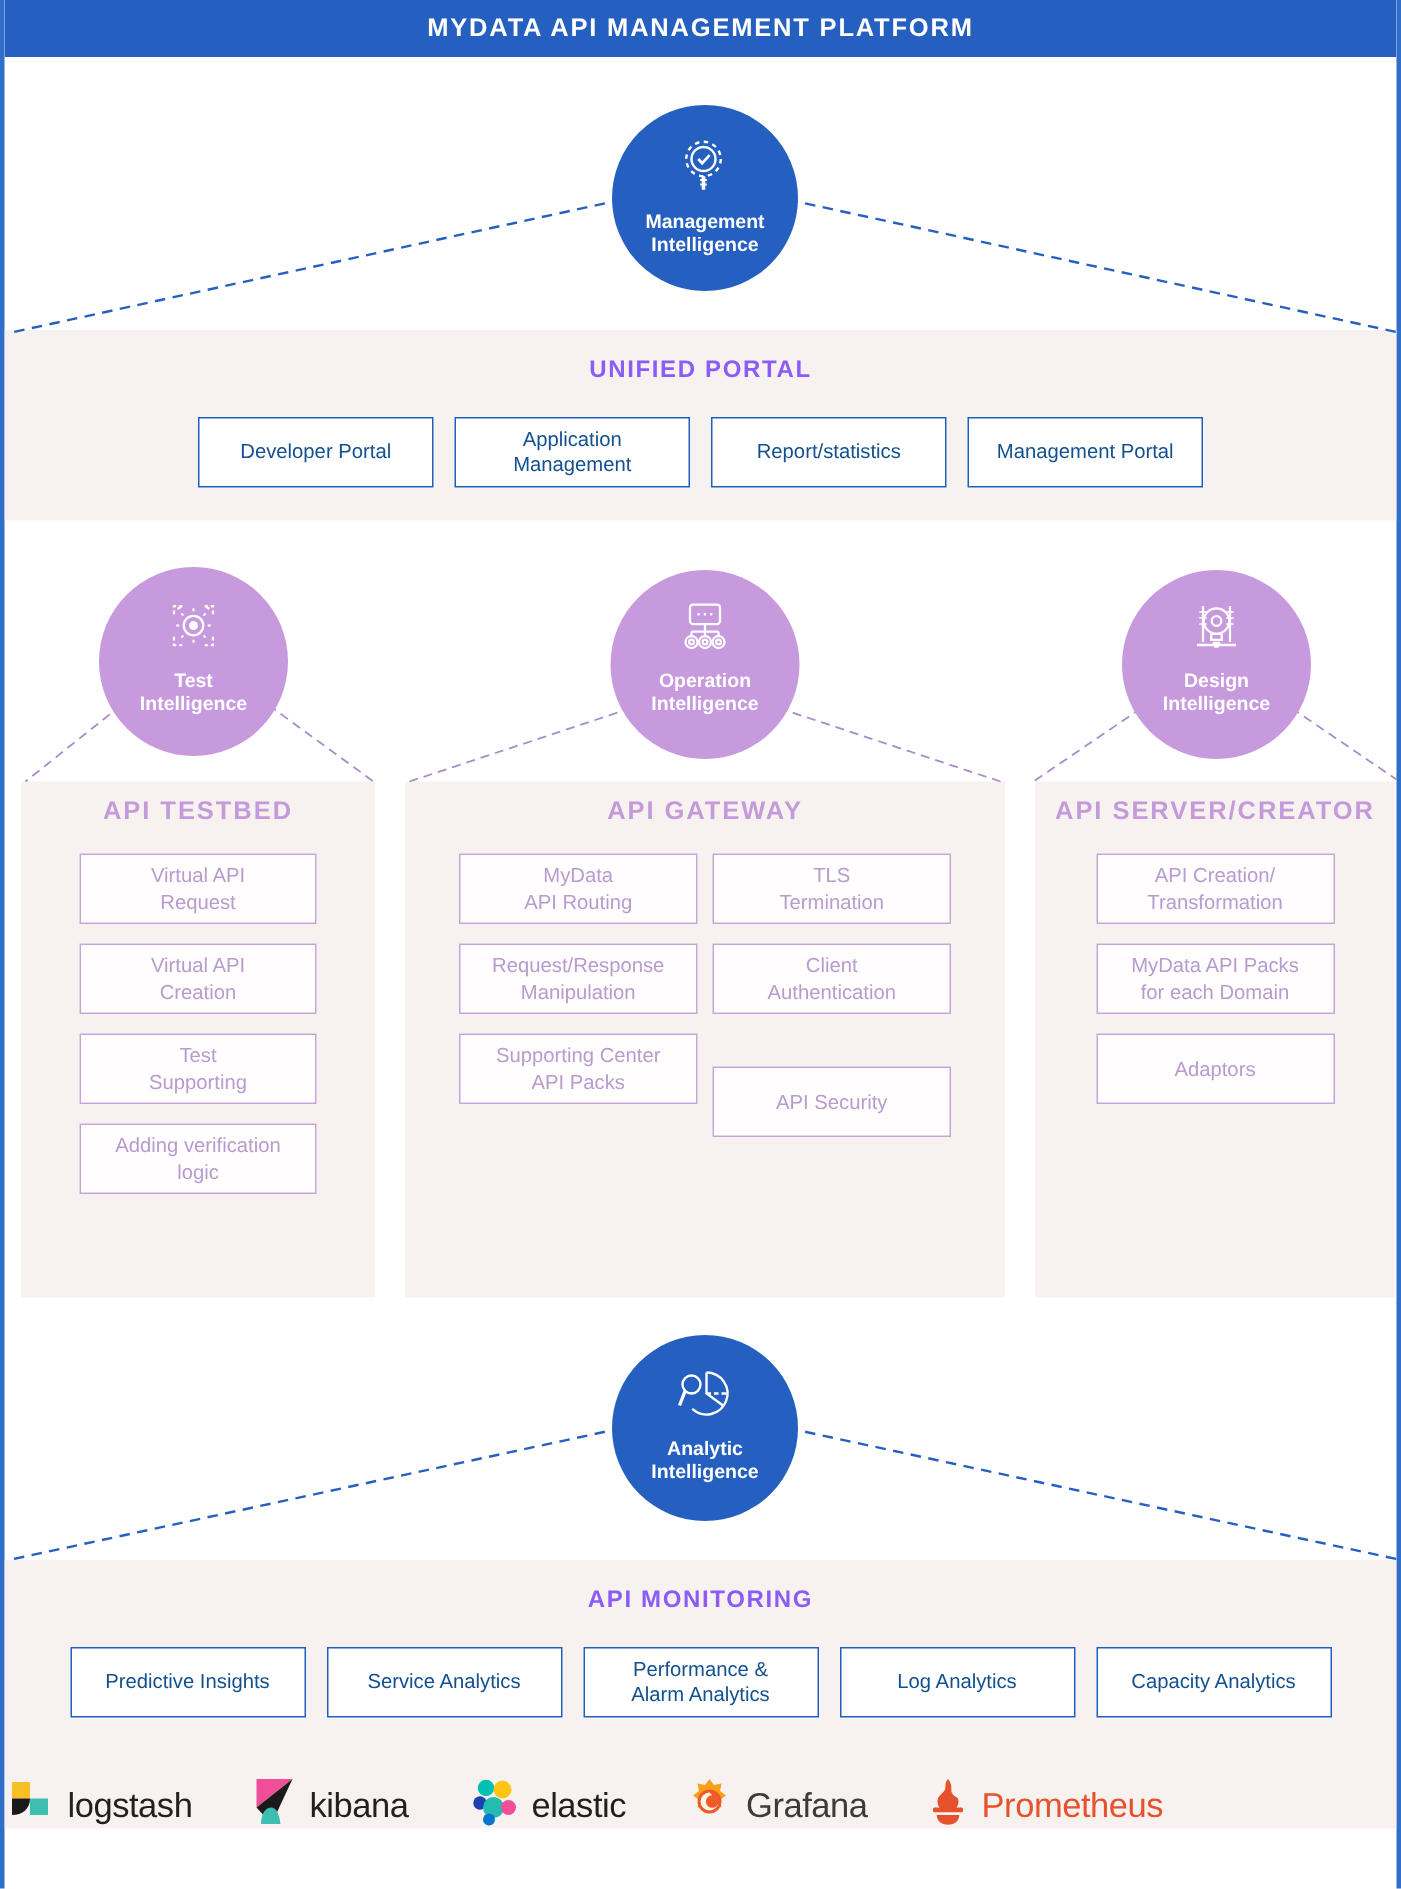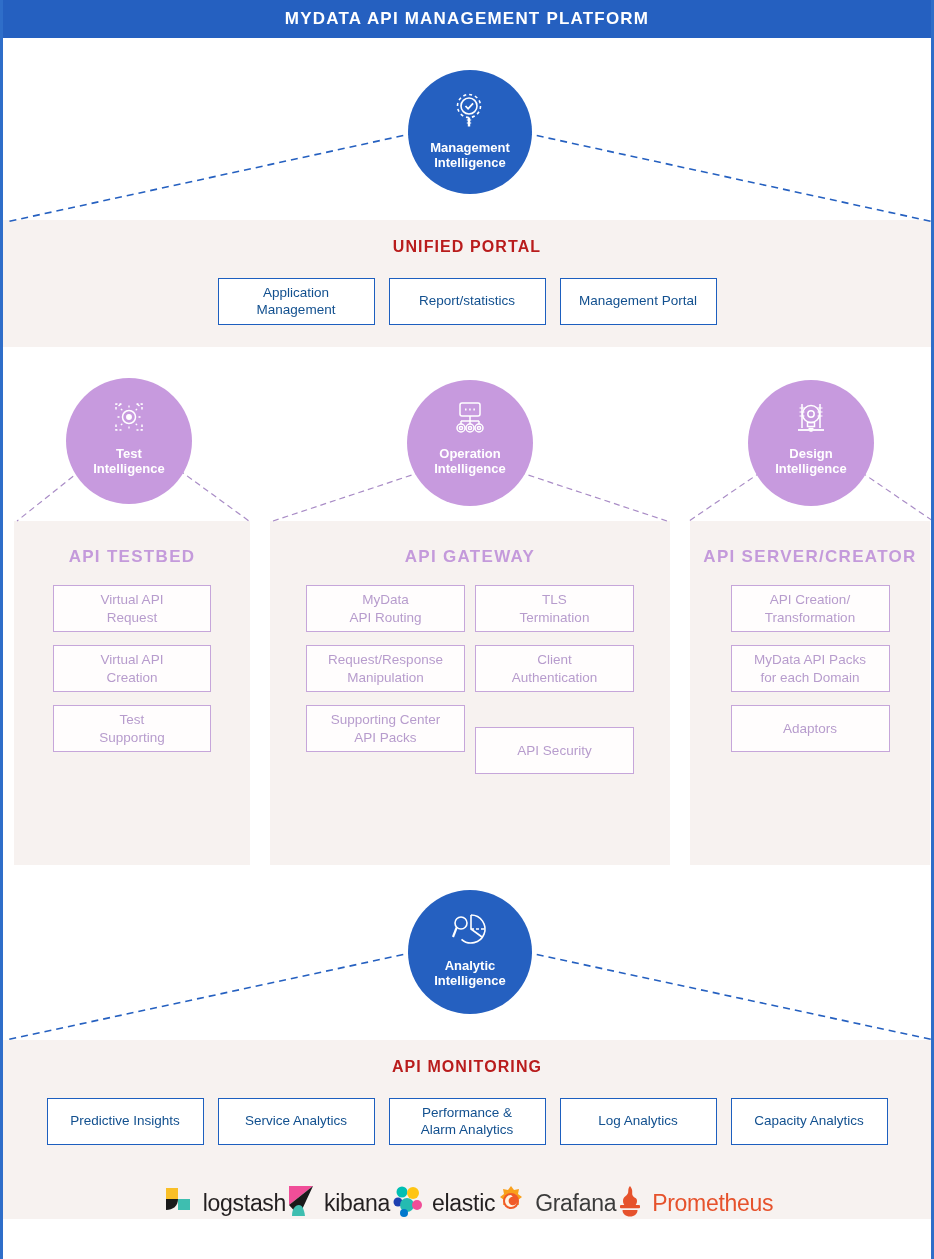--- a/index.html
+++ b/index.html
@@ -17,21 +17,21 @@
   .titlebar{
     height:38px;background:#2560c0;color:#ffffff;
     display:flex;align-items:center;justify-content:center;
     letter-spacing:1.2px;font-size:17px;font-weight:bold;
   }
   
   .band{position:absolute;left:0;right:0;background:#f7f2f0;}
   .band-title{
     text-align:center;font-weight:bold;letter-spacing:1.1px;font-size:16px;
   }
-  .blue-title{color:#b91c1c;}
+  .blue-title{color:#8b5cf6;}
   .purple-title{color:#c49adb;font-size:17px;letter-spacing:1.3px;}
 
   
   .boxrow{display:flex;justify-content:center;gap:14px;}
   .bluebox{
     width:157px;min-height:47px;background:#ffffff;
     border:1.6px solid #1d5fbf;color:#12508f;
     display:flex;align-items:center;justify-content:center;text-align:center;
     font-size:13.5px;line-height:1.25;padding:3px 4px;box-sizing:border-box;
   }
@@ -48,32 +48,32 @@
     color:#ffffff;font-weight:bold;font-size:13px;line-height:1.2;text-align:center;
     z-index:5;
   }
   .circle.blue{background:#2560c0;}
   .circle.purple{background:#c79ade;}
   .circle .ico{margin-top:20px;margin-bottom:6px;}
   .circle .lbl span{display:block;}
 
   
   .panel{position:absolute;background:#f7f2f0;}
-  .panel .inner{padding-top:26px;}
+  .panel .inner{padding-top:10px;}
   .plist{display:flex;flex-direction:column;align-items:center;gap:13px;margin-top:18px;border-radius:11px;}
   .pcols{display:flex;justify-content:center;gap:10px;margin-top:18px;}
   .pcol{display:flex;flex-direction:column;gap:13px;}
 
   
   .conn{position:absolute;left:0;top:0;width:934px;height:1259px;pointer-events:none;z-index:1;}
 
   
   .logos{
     position:absolute;left:0;right:0;display:flex;
-    justify-content:center;align-items:center;
+    justify-content:flex-start;align-items:center;gap:40px;
   }
   .logo{display:flex;align-items:center;gap:8px;}
   .logo .txt{font-size:23px;color:#231f20;letter-spacing:-0.3px;}
 </style>
 </head>
 <body>
 
 <div class="titlebar">
   <span>MYDATA API MANAGEMENT PLATFORM</span>
 </div>
@@ -108,20 +108,23 @@
   </span>
   <span class="lbl">
     <span>Management</span>
     <span>Intelligence</span>
   </span>
 </div>
 
 <div class="band" style="top:220px;height:127px;">
   <div class="band-title blue-title" style="padding-top:18px;">UNIFIED PORTAL</div>
   <div class="boxrow" style="margin-top:22px;">
+    <div class="bluebox">
+      <span><span>Developer Portal</span></span>
+    </div>
     <div class="bluebox">
       <span>
         <span>Application</span><br>
         <span>Management</span>
       </span>
     </div>
     <div class="bluebox">
       <span><span>Report/statistics</span></span>
     </div>
     <div class="bluebox">
@@ -201,20 +204,26 @@
           <span>Virtual API</span><br>
           <span>Creation</span>
         </span>
       </div>
       <div class="purplebox" style="width:158px;">
         <span>
           <span>Test</span><br>
           <span>Supporting</span>
         </span>
       </div>
+      <div class="purplebox" style="width:158px;">
+        <span>
+          <span>Adding verification</span><br>
+          <span>logic</span>
+        </span>
+      </div>
     </div>
   </div>
 </div>
 
 <div class="panel" style="left:267px;top:521px;width:400px;height:344px;">
   <div class="inner">
     <div class="band-title purple-title">API GATEWAY</div>
     <div class="pcols">
       <div class="pcol">
         <div class="purplebox" style="width:159px;">

